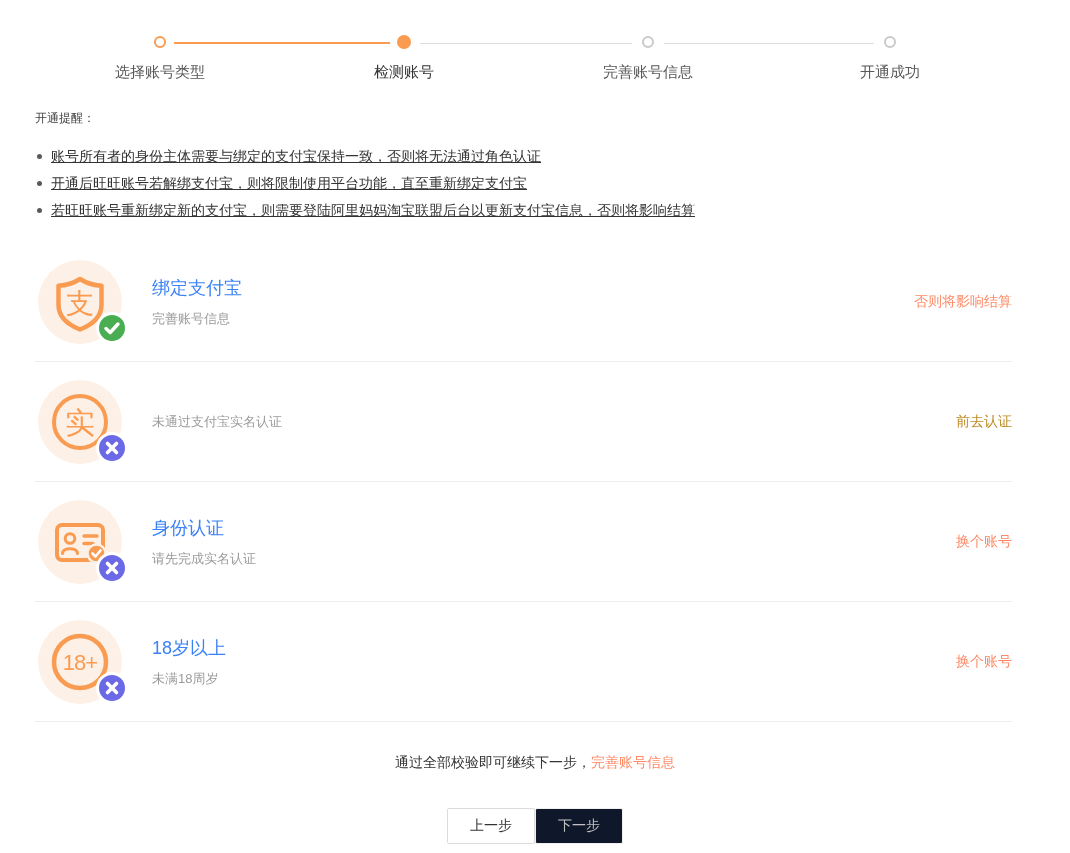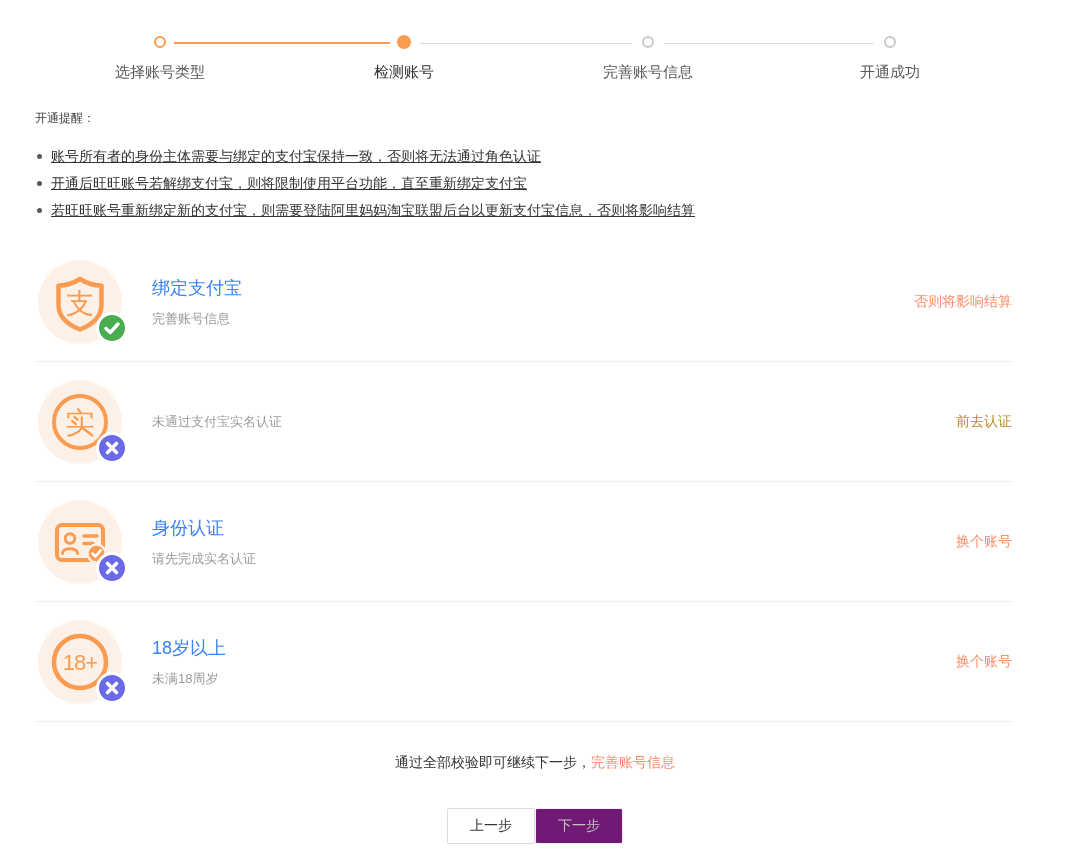--- a/index.html
+++ b/index.html
@@ -59,21 +59,21 @@
   .check-action{font-size:14px;color:var(--link-salmon);cursor:pointer;text-decoration:none;white-space:nowrap;}
   .check-action.amber{color:var(--link-amber);}
 
   
   .hint{margin-top:32px;text-align:center;font-size:14px;color:#333;}
   .hint a{color:var(--link-salmon);cursor:pointer;text-decoration:none;}
   .btn-row{margin-top:36px;display:flex;justify-content:center;}
   .btn{height:36px;min-width:78px;padding:0 22px;font-size:14px;border-radius:2px;
     font-family:inherit;cursor:pointer;}
   .btn-prev{background:#fff;border:1px solid #dcdcdc;color:#333;}
-  .btn-next{background:#701a75;border:1px solid #efefef;color:#c2c2c2;cursor:not-allowed;}
+  .btn-next{background:#0f172a;border:1px solid #efefef;color:#c2c2c2;cursor:not-allowed;}
 
   .ic-stroke{stroke:var(--accent-orange);fill:none;stroke-linecap:round;stroke-linejoin:round;}
   .ic-text{fill:var(--accent-orange);font-family:inherit;}
 </style>
 </head>
 <body>
 
 <div class="stepper">
   <span class="track track-orange"></span>
   <span class="track track-g1"></span>

